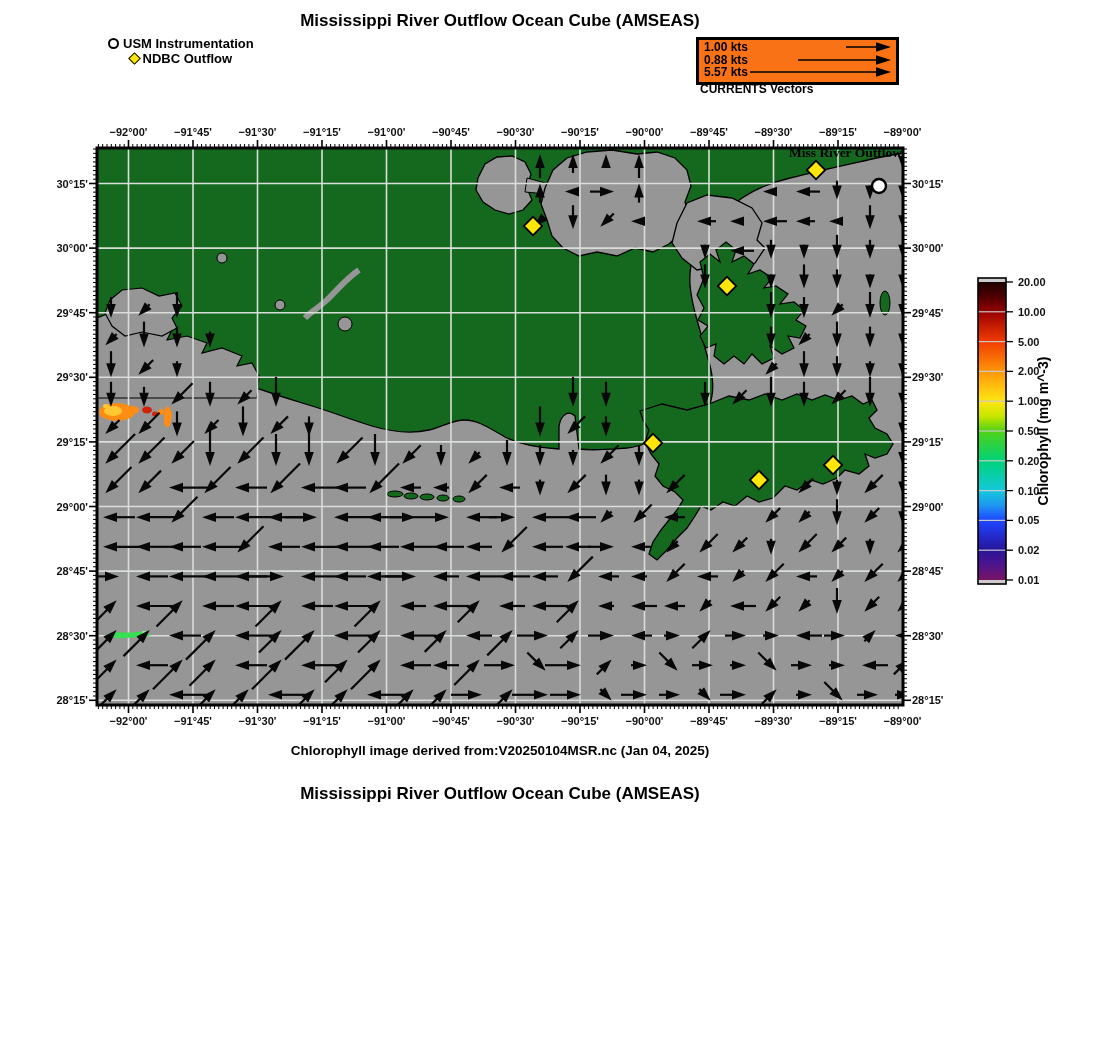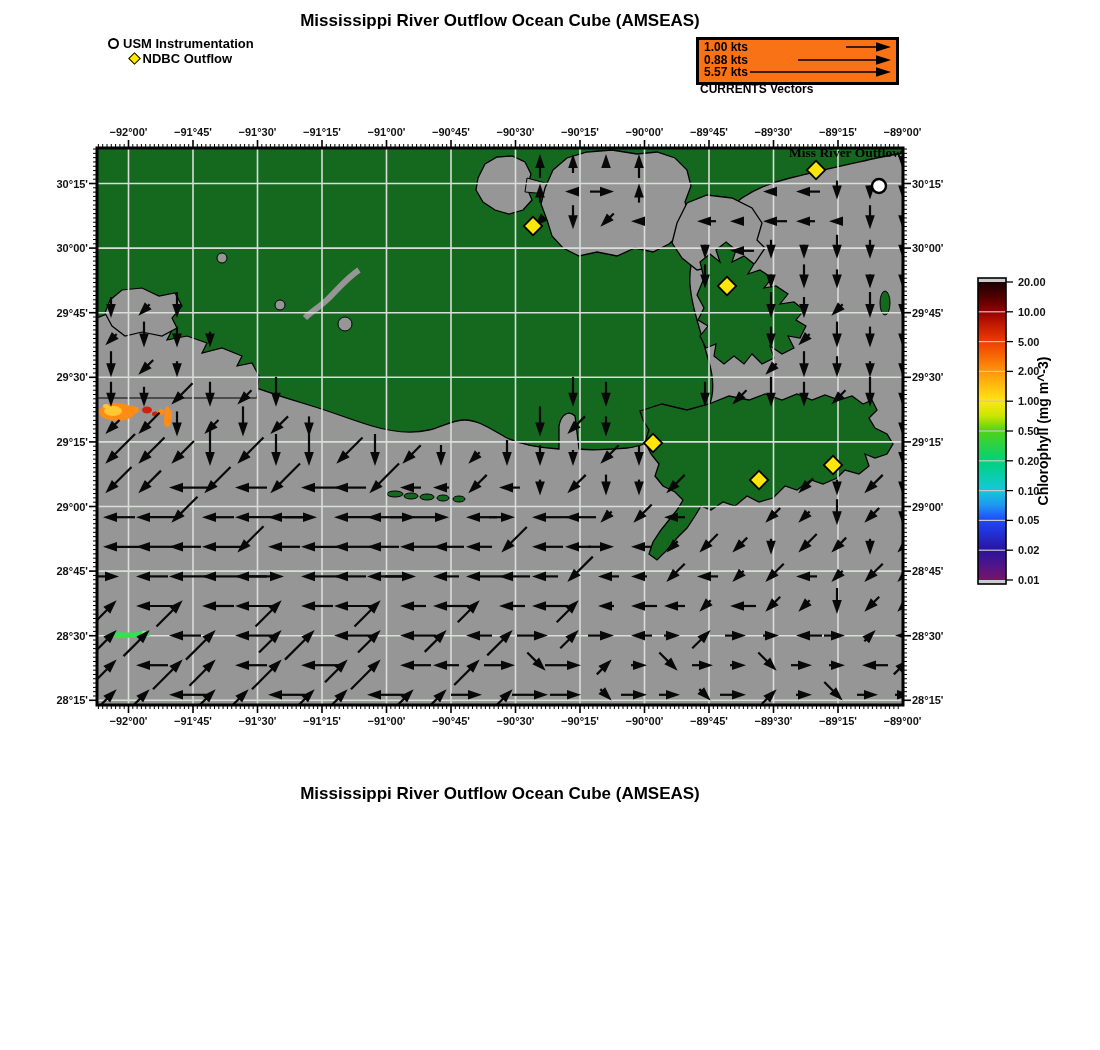--- a/index.html
+++ b/index.html
@@ -2137,14 +2137,15 @@
             <line x1="6" y1="6" x2="136" y2="6" stroke="#000" stroke-width="1.6"></line>
             <path d="M 132 1.2 L 147 6 L 132 10.8 Z" fill="#000"></path>
           </g>
         </svg>
     </div>
   </div>
   <div class="abs currents-caption">CURRENTS Vectors</div>
   <div class="abs outflow-label">Miss River Outflow</div>
 
 
+  <div class="abs caption-bottom">Chlorophyll image derived from:V20250104MSR.nc (Jan 04, 2025)</div>
   <div class="abs title-bottom">Mississippi River Outflow Ocean Cube (AMSEAS)</div>
 </div>
 
 </body></html>

